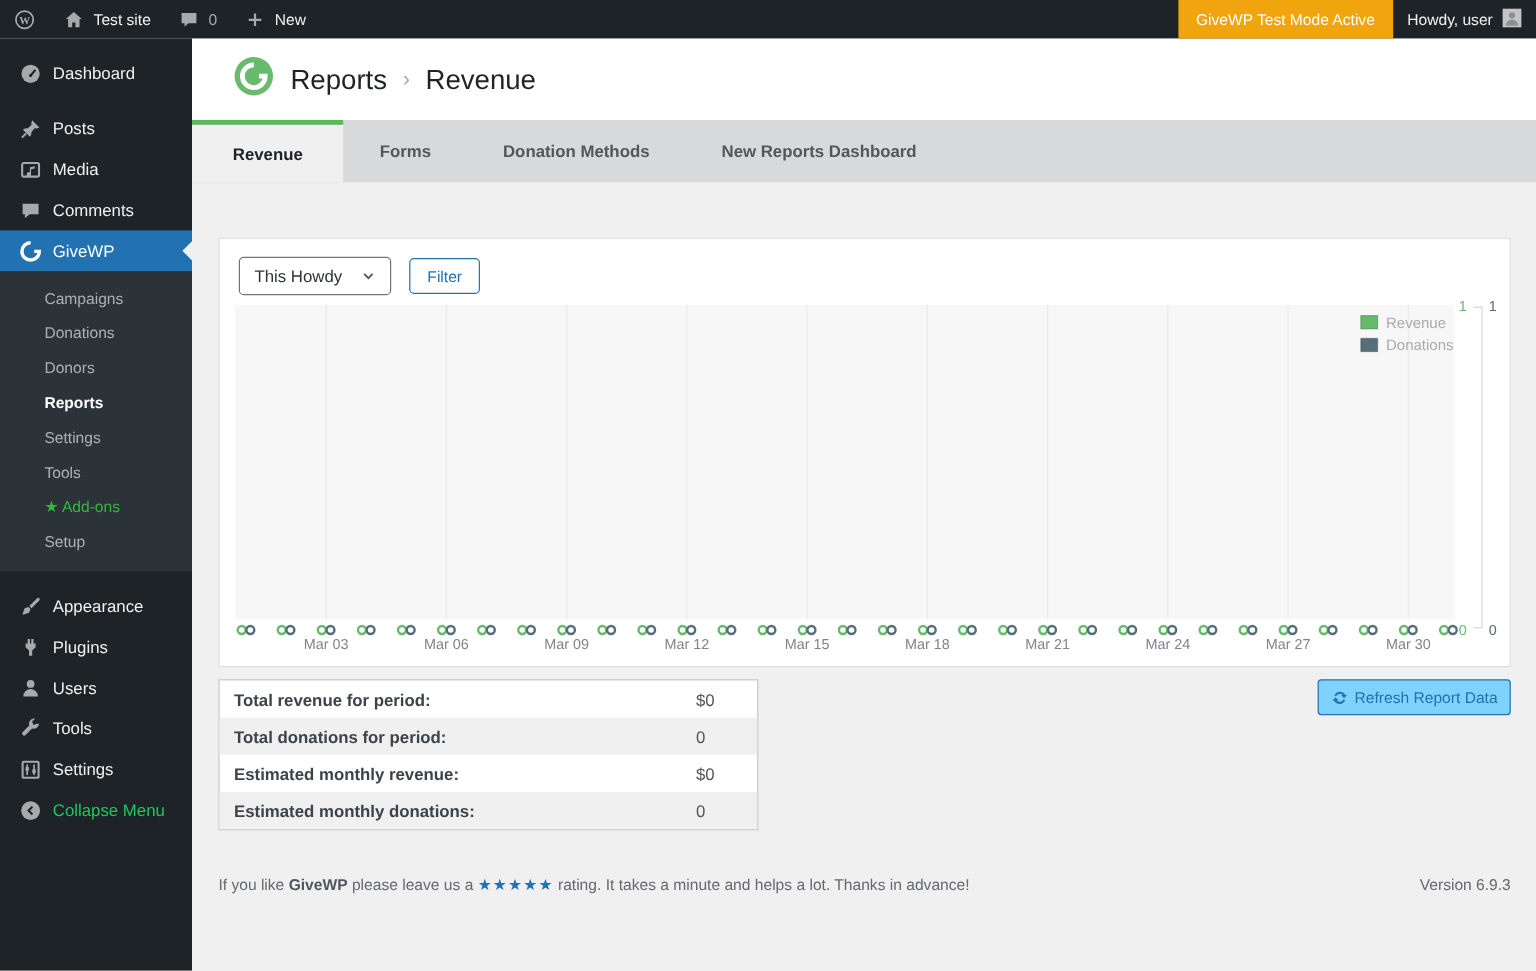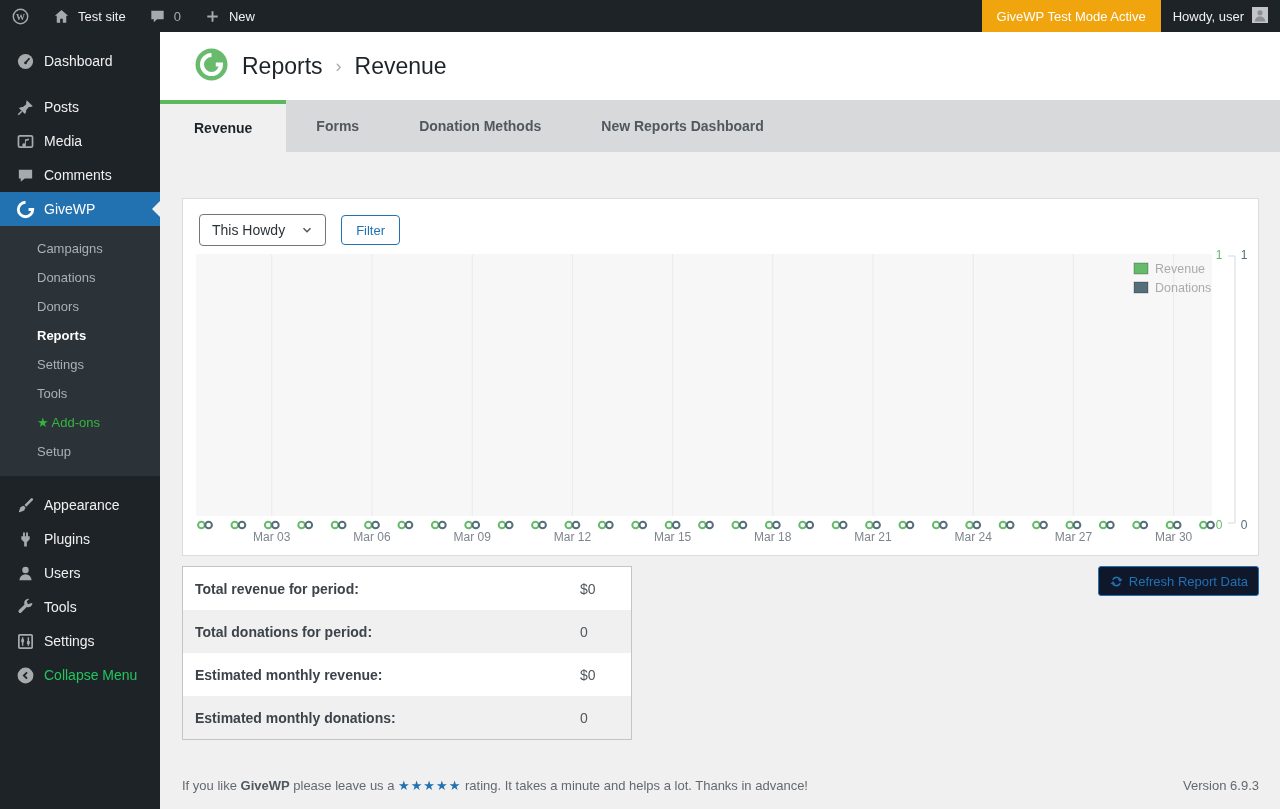--- a/index.html
+++ b/index.html
@@ -51,25 +51,25 @@
   .select { border:1px solid #757575; border-radius:4px; height:32px; background:#fff;
             display:flex; align-items:center; gap:15px; padding:0 11px 0 12px; font-size:14px;
             color:#2c3338; cursor:pointer; }
   .select .chev { color:#50575e; display:flex; }
   .btn-filter { border:1px solid #2271b1; border-radius:4px; height:30px; background:#fff;
             color:#2271b1; font-size:13px; padding:0 14px; display:flex; align-items:center; cursor:pointer; }
   .chart-svg { position:absolute; left:1px; top:46px; }
 
   .summary-row { display:flex; justify-content:space-between; align-items:flex-start; margin-top:10px; width:1077px; }
   .summary-table { width:450px; background:#fff; border:1px solid #c3c4c7; }
-  .srow { height:43px; display:flex; align-items:center; padding-left:12px; font-size:14px; }
+  .srow { height:31px; display:flex; align-items:center; padding-left:12px; font-size:14px; }
   .srow:nth-child(even) { background:#f0f0f1; }
   .srow .slabel { flex:1; font-weight:bold; color:#3c434a; }
   .srow .svalue { width:51px; color:#50575e; }
-  .btn-refresh { border:1px solid #2271b1; border-radius:3px; height:30px; background:#0f172a;
+  .btn-refresh { border:1px solid #2271b1; border-radius:3px; height:30px; background:#7dd3fc;
             color:#2271b1; font-size:13px; padding:0 10px; display:flex; align-items:center; gap:5px; cursor:pointer;text-align:right; }
   .btn-refresh .r-icon { display:flex; }
 
   .page-footer { display:flex; justify-content:space-between; margin-top:38px; padding:0 21px 0 22px;
                  font-size:13px; color:#646970; }
   .page-footer b { color:#50575e; }
   .stars { color:#2271b1; text-decoration:none; letter-spacing:1px; cursor:pointer; }
   .version { color:#646970; }
 </style>
 </head>

